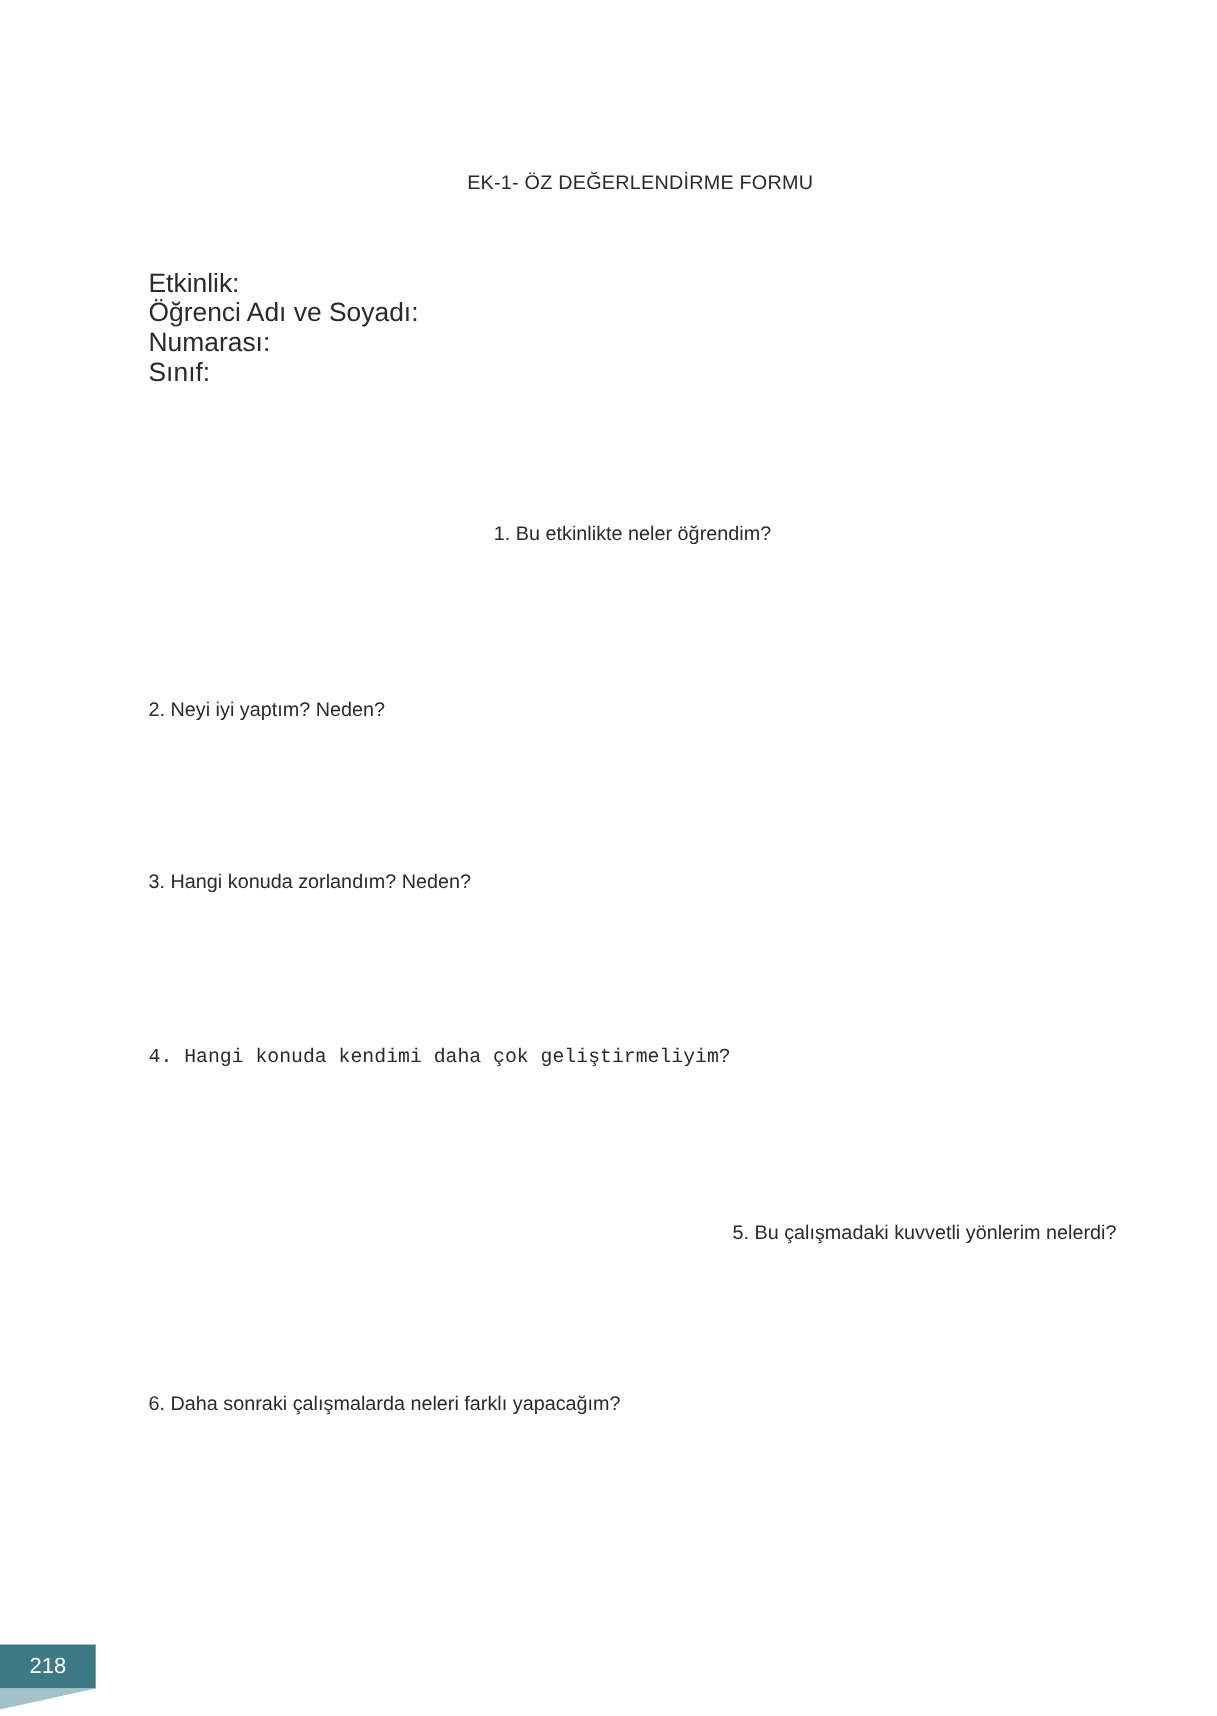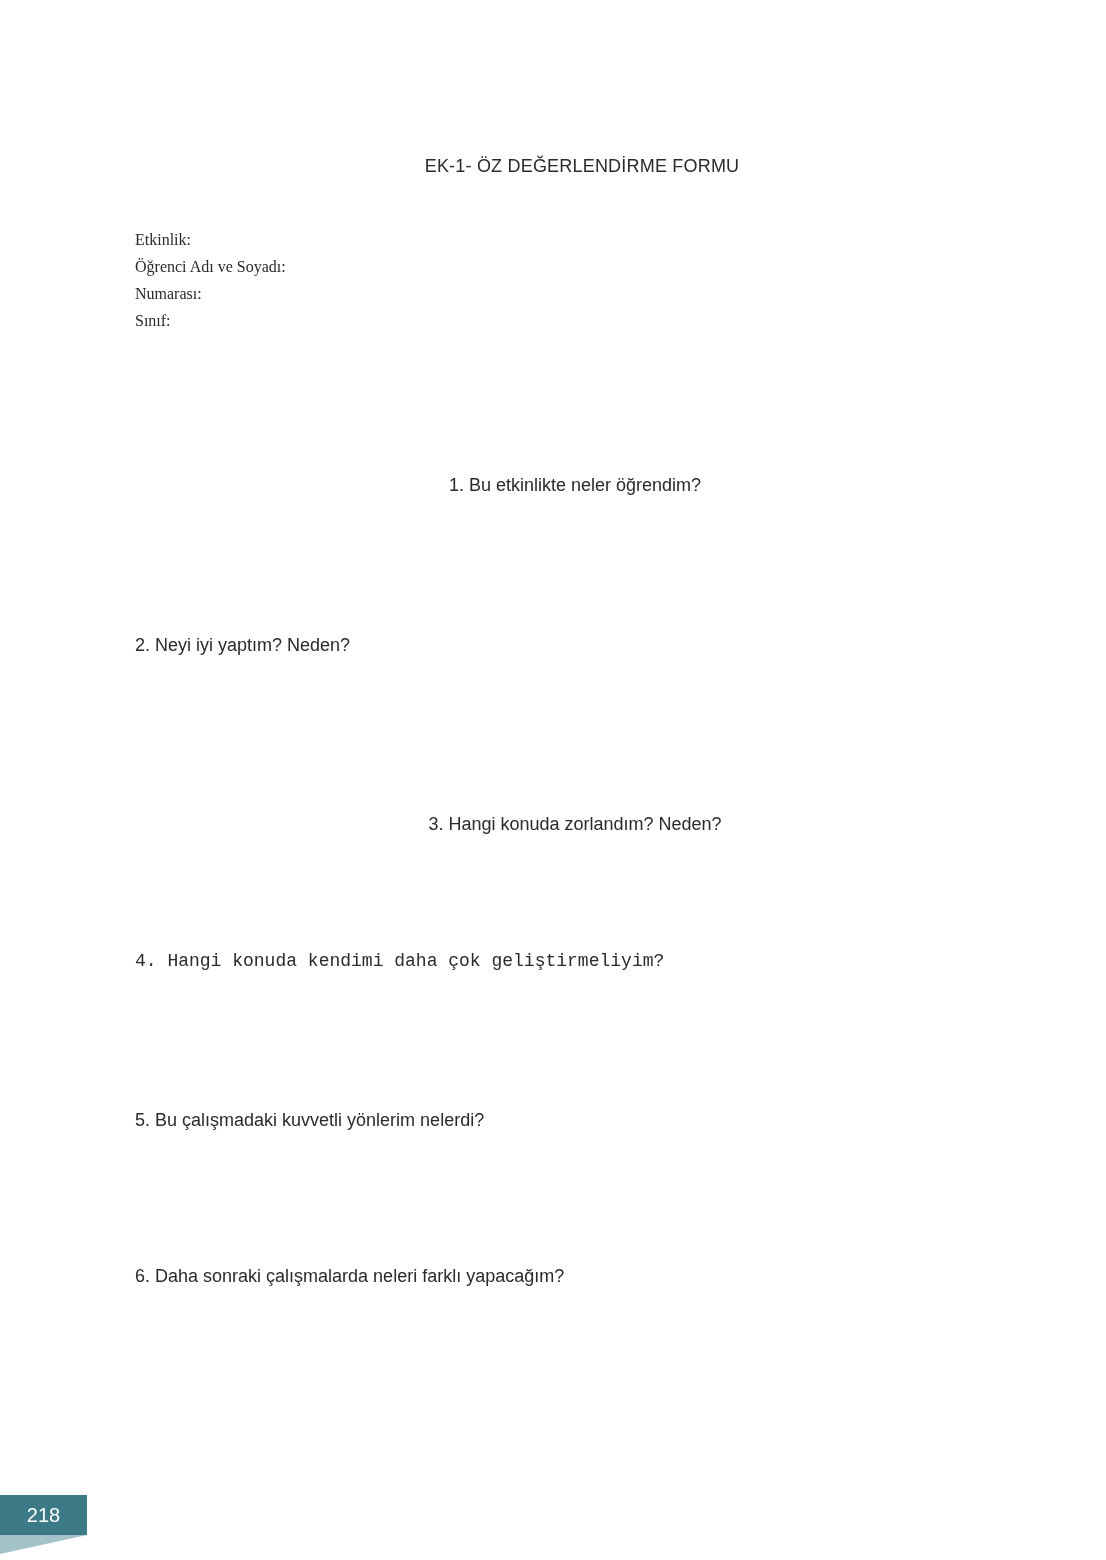--- a/index.html
+++ b/index.html
@@ -22,39 +22,38 @@
     left: 0;
     width: 1106px;
     text-align: center;
     font-size: 18px;
     letter-spacing: 0.2px;
     color: #2a2a2a;
     margin-left: 29px;
   }
   .header-fields {
     position: absolute;
-    top: 226px;
+    top: 244px;
     left: 135px;
-    font-size: 16px;
+    font-size: 24px;
     line-height: 27px;
     color: #2a2a2a;
-    font-family: Liberation Serif, serif;
   }
   .question {
     position: absolute;
     left: 135px;
     width: 880px;
     font-size: 18px;
     color: #2a2a2a;
   }
   .q1 { top: 475px; text-align: center; }
   .q2 { top: 635px; }
-  .q3 { top: 814px; text-align: center; }
+  .q3 { top: 791px; }
   .q4 { top: 951px; font-family: Liberation Mono, monospace; }
-  .q5 { top: 1110px; }
+  .q5 { top: 1110px; text-align: right; }
   .q6 { top: 1266px; }
   .answer-space {
     position: absolute;
     left: 135px;
     width: 880px;
     height: 110px;
     background: transparent;
   }
   .page-badge {
     position: absolute;

